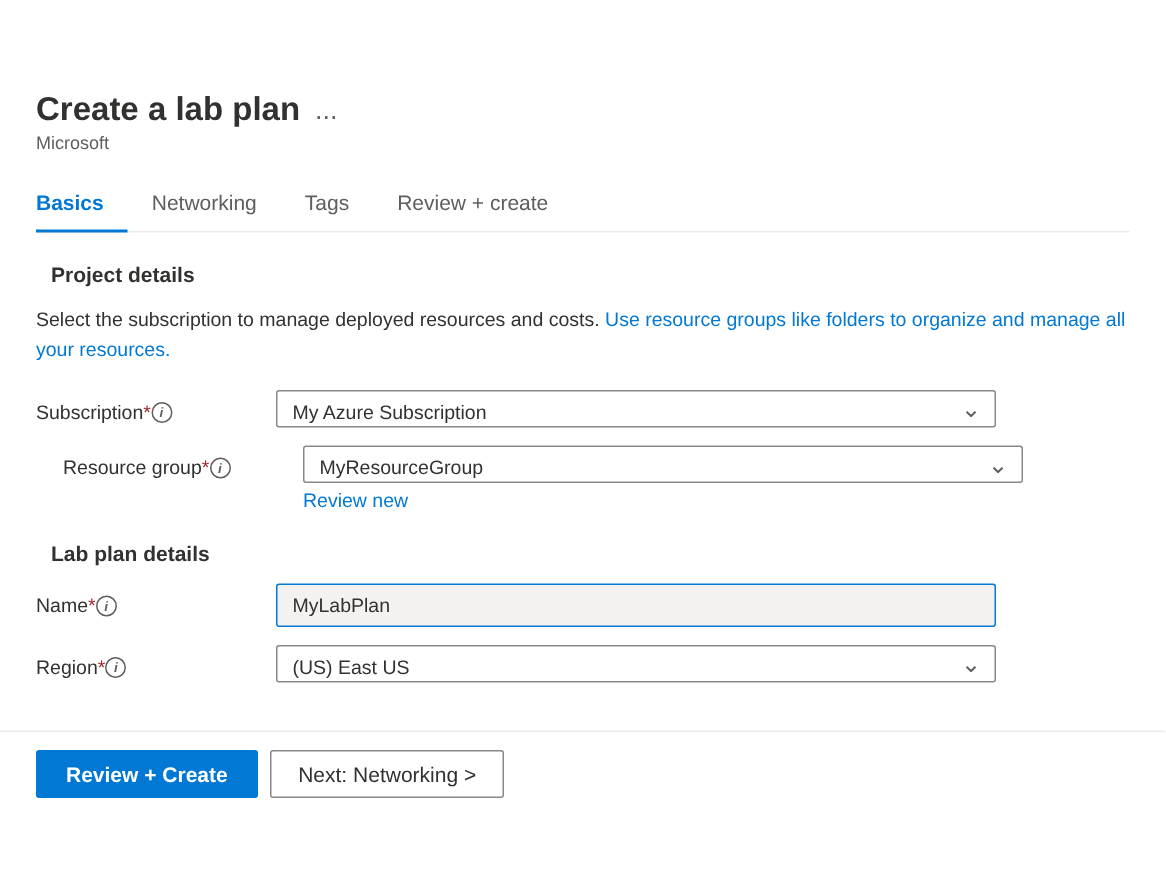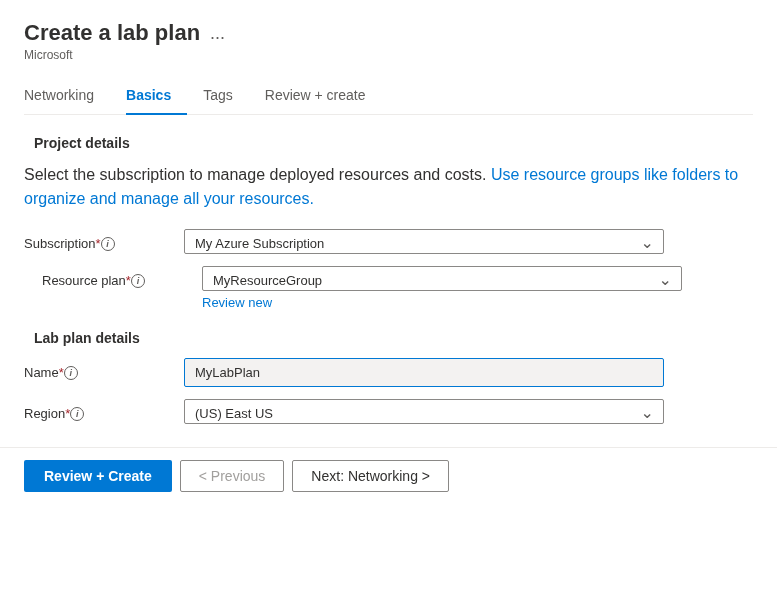--- a/index.html
+++ b/index.html
@@ -9,20 +9,21 @@
       color: #323130;
       background: #fff;
       width: 777px;
       height: 592px;
       overflow: hidden;
     }
     .page-container {
       display: flex;
       flex-direction: column;
       height: 504px;
+      margin-top: 40px;
     }
     .main-content {
       flex: 1;
       padding: 20px 24px 10px 24px;
       overflow: hidden;
     }
     .title-area {
       display: flex;
       align-items: center;
       gap: 10px;
@@ -65,21 +66,21 @@
       font-weight: 600;
     }
     .section-title {
       font-size: 14px;
       font-weight: 700;
       color: #323130;
       margin-bottom: 12px;
       padding-left: 10px;
     }
     .description-text {
-      font-size: 16px;
+      font-size: 13px;
       color: #323130;
       line-height: 1.5;
       margin-bottom: 18px;
     }
     .description-text .link {
       color: #0078d4;
       text-decoration: none;
     }
     .form-label {
       font-size: 13px;
@@ -204,22 +205,22 @@
 <div class="page-container">
   <div class="main-content">
 
     <div class="title-area">
       <h1 class="page-title">Create a lab plan</h1>
       <span class="ellipsis-icon">...</span>
     </div>
     <div class="subtitle">Microsoft</div>
 
     <div class="tabs">
+      <div class="tab active">Basics</div>
       <div class="tab">Networking</div>
-      <div class="tab active">Basics</div>
       <div class="tab">Tags</div>
       <div class="tab">Review + create</div>
     </div>
 
     <div class="section-title">Project details</div>
 
     <div class="description-text">
       <span>Select the subscription to manage deployed resources and costs. </span><a class="link">Use resource groups like folders to organize and manage all your resources.</a>
     </div>
 
@@ -236,21 +237,21 @@
           <select class="select-dropdown">
             <option>My Azure Subscription</option>
           </select>
         </div>
       </div>
     </div>
 
     <div style="display:flex; align-items:flex-start; margin-bottom:14px;">
       <div style="min-width:160px; padding-top:7px; margin-left:18px;">
         <span class="form-label">
-          <span>Resource plan</span>
+          <span>Resource group</span>
           <span class="required-star">*</span>
           <span class="info-icon">i</span>
         </span>
       </div>
       <div style="flex:1; max-width:480px;">
         <div class="select-wrapper">
           <select class="select-dropdown">
             <option>MyResourceGroup</option>
           </select>
         </div>
@@ -289,16 +290,15 @@
             </select>
           </div>
         </div>
       </div>
     </div>
 
   </div>
 
   <div class="footer-bar">
     <button class="btn-primary">Review + Create</button>
-    <button class="btn-secondary disabled">&lt; Previous</button>
     <button class="btn-secondary">Next: Networking &gt;</button>
   </div>
 </div>
 
 </body></html>

